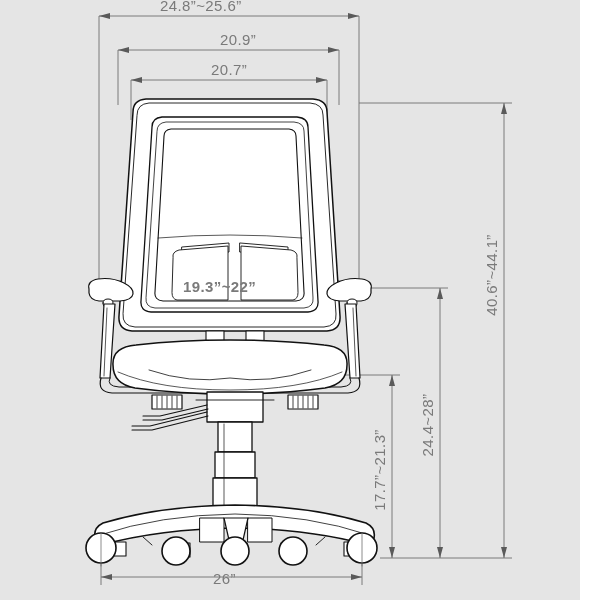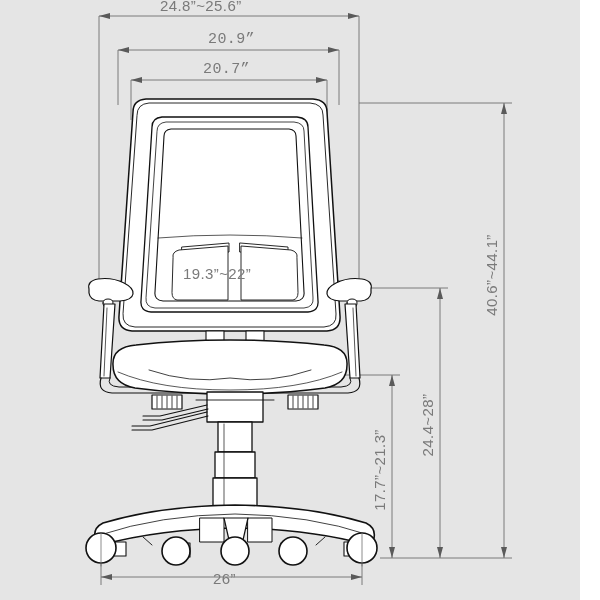--- a/index.html
+++ b/index.html
@@ -213,25 +213,25 @@
 
       <g stroke="#6e6e6e" stroke-width="0.8">
         <line x1="101" y1="533" x2="101" y2="566"></line>
         <line x1="362" y1="533" x2="362" y2="566"></line>
       </g>
     </g>
   </svg>
 
   <div class="dim-text" style="left:160px; top:-3px;">24.8”~25.6”</div>
 
-  <div class="dim-text" style="left:208px; top:31px;font-family:Liberation Mono, monospace;">20.9”</div>
-
-  <div class="dim-text" style="left:203px; top:61px;font-family:Liberation Mono, monospace;">20.7”</div>
-
-  <div class="dim-text" style="left:183px; top:265px;">19.3”~22”</div>
+  <div class="dim-text" style="left:220px; top:31px;">20.9”</div>
+
+  <div class="dim-text" style="left:211px; top:61px;">20.7”</div>
+
+  <div class="dim-text" style="left:183px; top:278px;font-weight:bold;">19.3”~22”</div>
 
   <div class="dim-text vert" style="left:500px; top:275px; transform: rotate(-90deg) translate(-50%, -100%);">40.6”~44.1”</div>
 
   <div class="dim-text vert" style="left:436px; top:425px; transform: rotate(-90deg) translate(-50%, -100%);">24.4~28”</div>
 
   <div class="dim-text vert" style="left:388px; top:470px; transform: rotate(-90deg) translate(-50%, -100%);">17.7”~21.3”</div>
 
   <div class="dim-text" style="left:213px; top:570px;">26”</div>
 
 </div>

